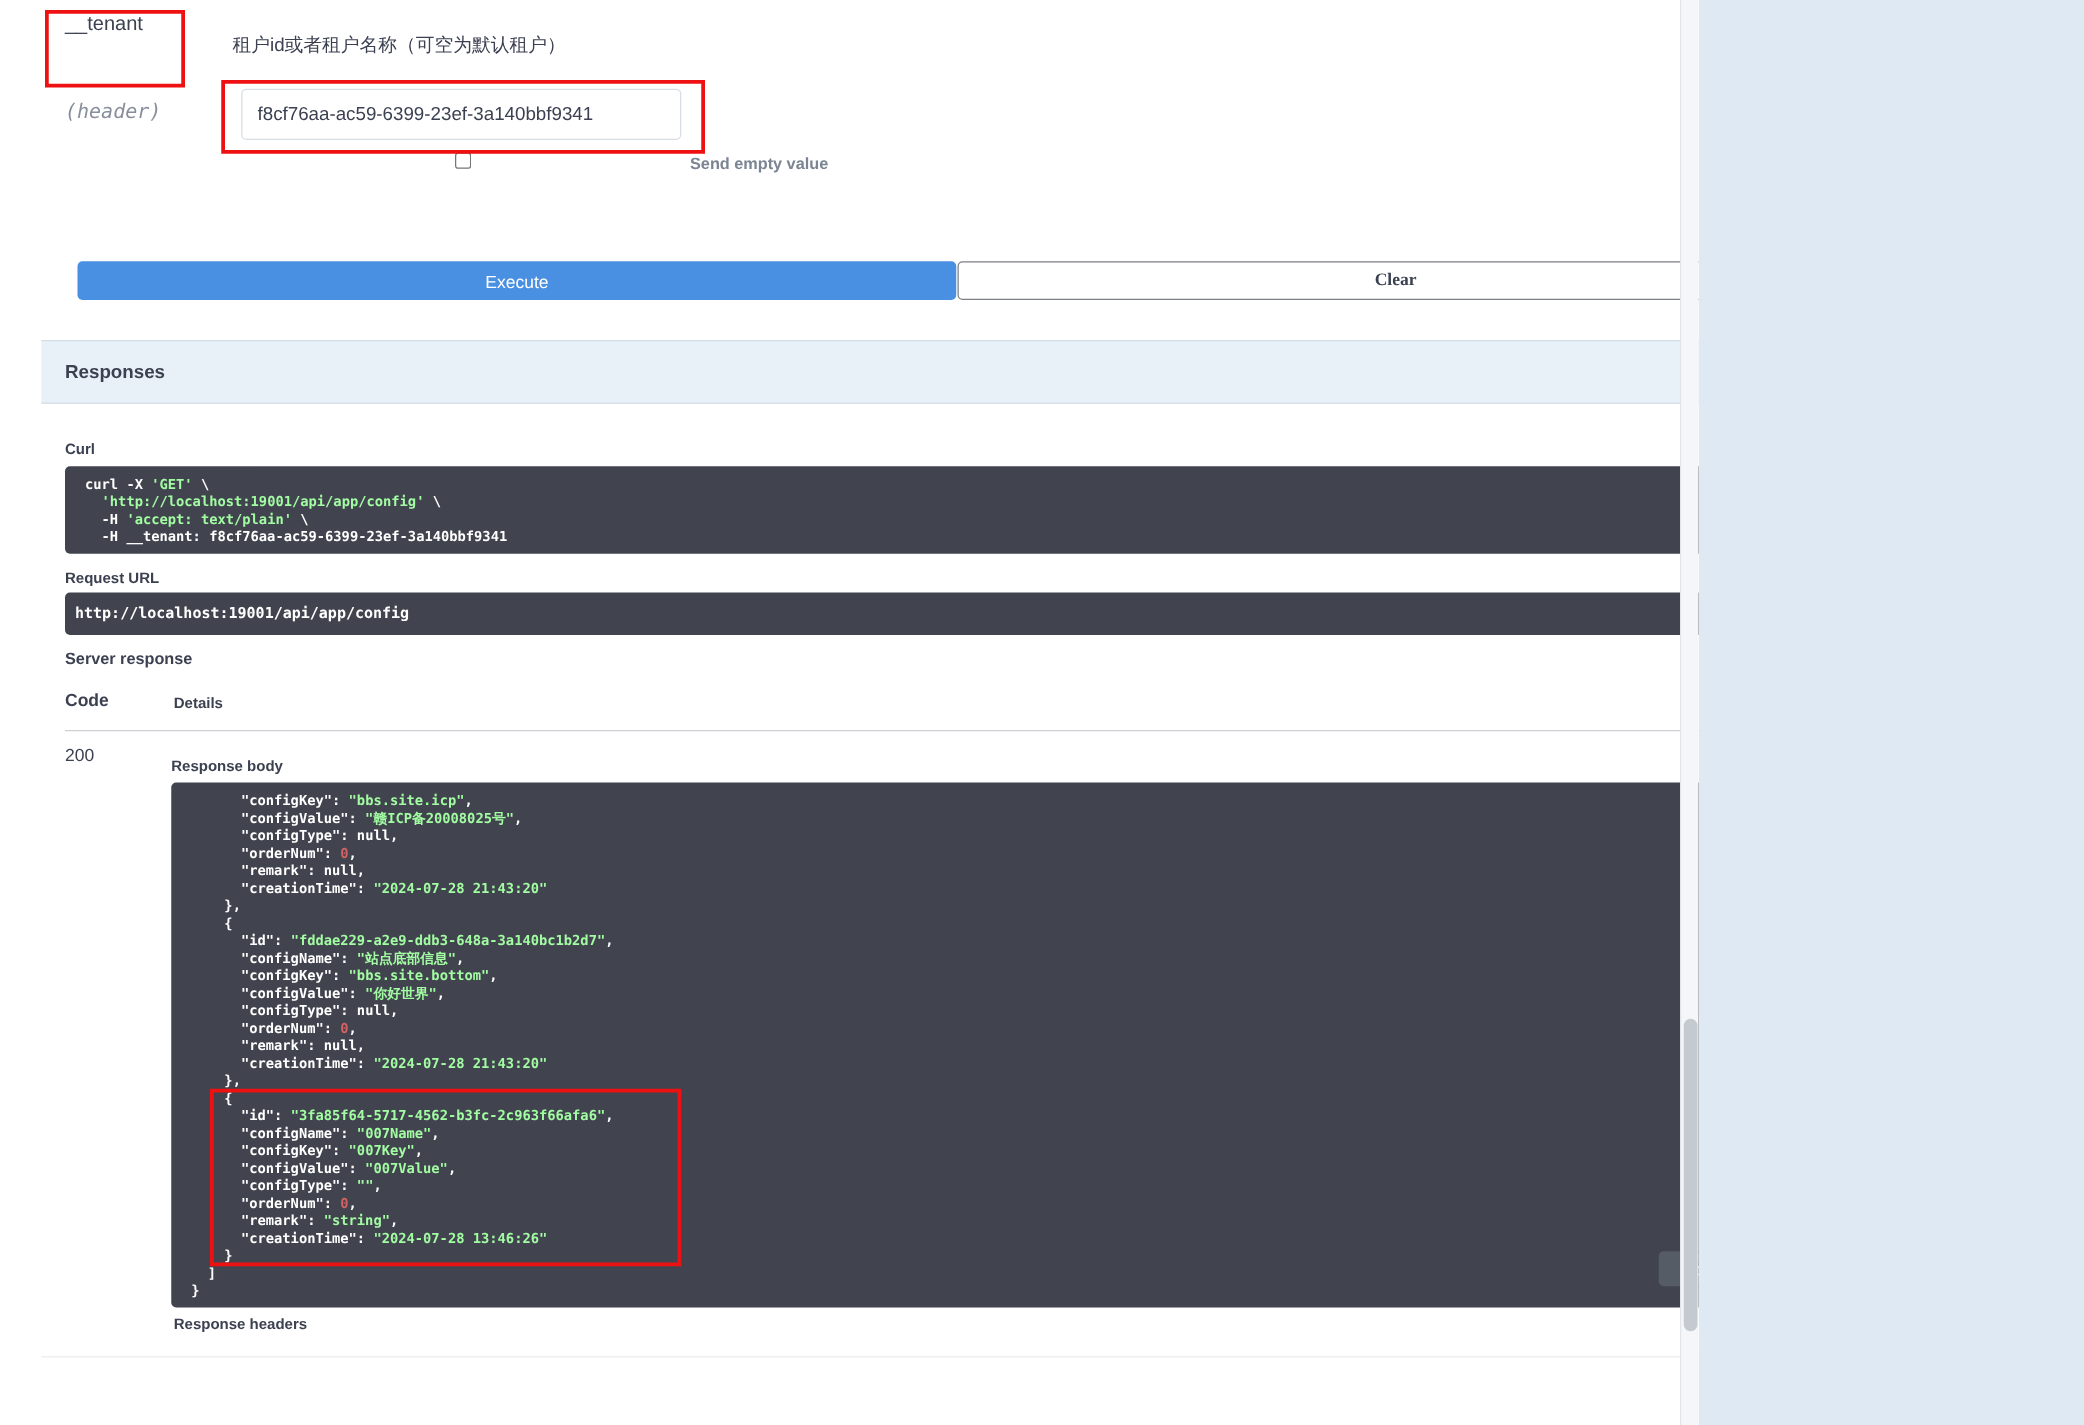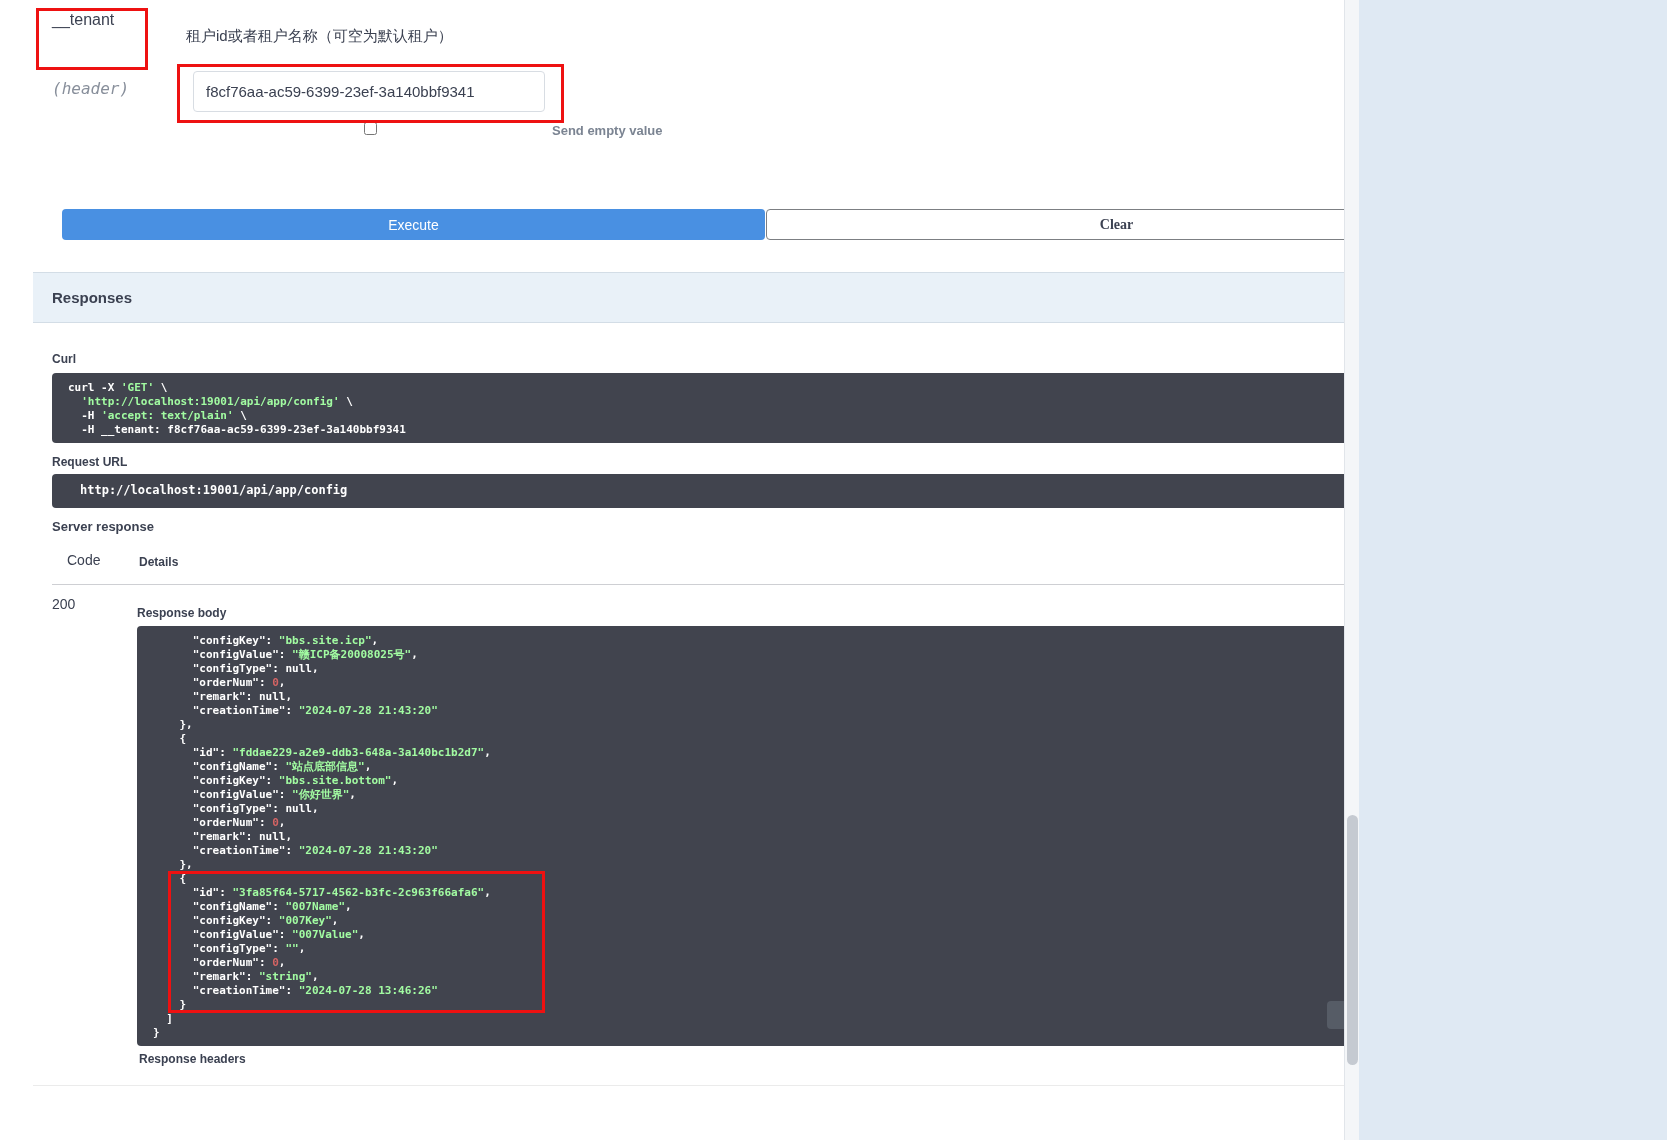--- a/index.html
+++ b/index.html
@@ -47,24 +47,24 @@
   .str { color:#a2fca2; }
   .bold { font-weight:700; }
   .num { color:#d36363; }
   .nul { color:#ffffff; }
   .pun { color:#ffffff; }
 
   #curl-label { left:52px; top:352px; }
   #curl-block { left:52px; top:373px; width:1425px; height:70px; }
   #requrl-label { left:52px; top:455px; }
   #requrl-block { left:52px; top:474px; width:1425px; height:34px; }
-  #requrl-block .codepre { font-size:12px; padding:9px 28px; }
+  #requrl-block .codepre { font-size:12px; padding:9px 8px; }
   #server-resp-label { left:52px; top:519px; font-size:13px; }
 
-  #code-header { left:67px; top:552px; font-size:14px; font-weight:400;text-align:right; }
+  #code-header { left:52px; top:552px; font-size:14px; font-weight:700;text-align:right; }
   #details-header { left:139px; top:555px; font-size:12px; font-weight:700; }
   #table-divider { left:52px; top:584px; width:1425px; height:1px; background:rgba(59,65,81,.25); }
   #status-code { left:52px; top:596px; font-size:14px; }
   #respbody-label { left:137px; top:606px; }
 
   #respbody-block { left:137px; top:626px; width:1340px; height:420px; }
   #respbody-block .codepre { position:absolute; left:0; top:0; right:17px; bottom:0; }
 
   .copybtn { position:absolute; width:22px; height:22px; background:#f4f5f6;
     border:1px solid #d0d3d8; border-radius:3px; display:flex; align-items:center;

